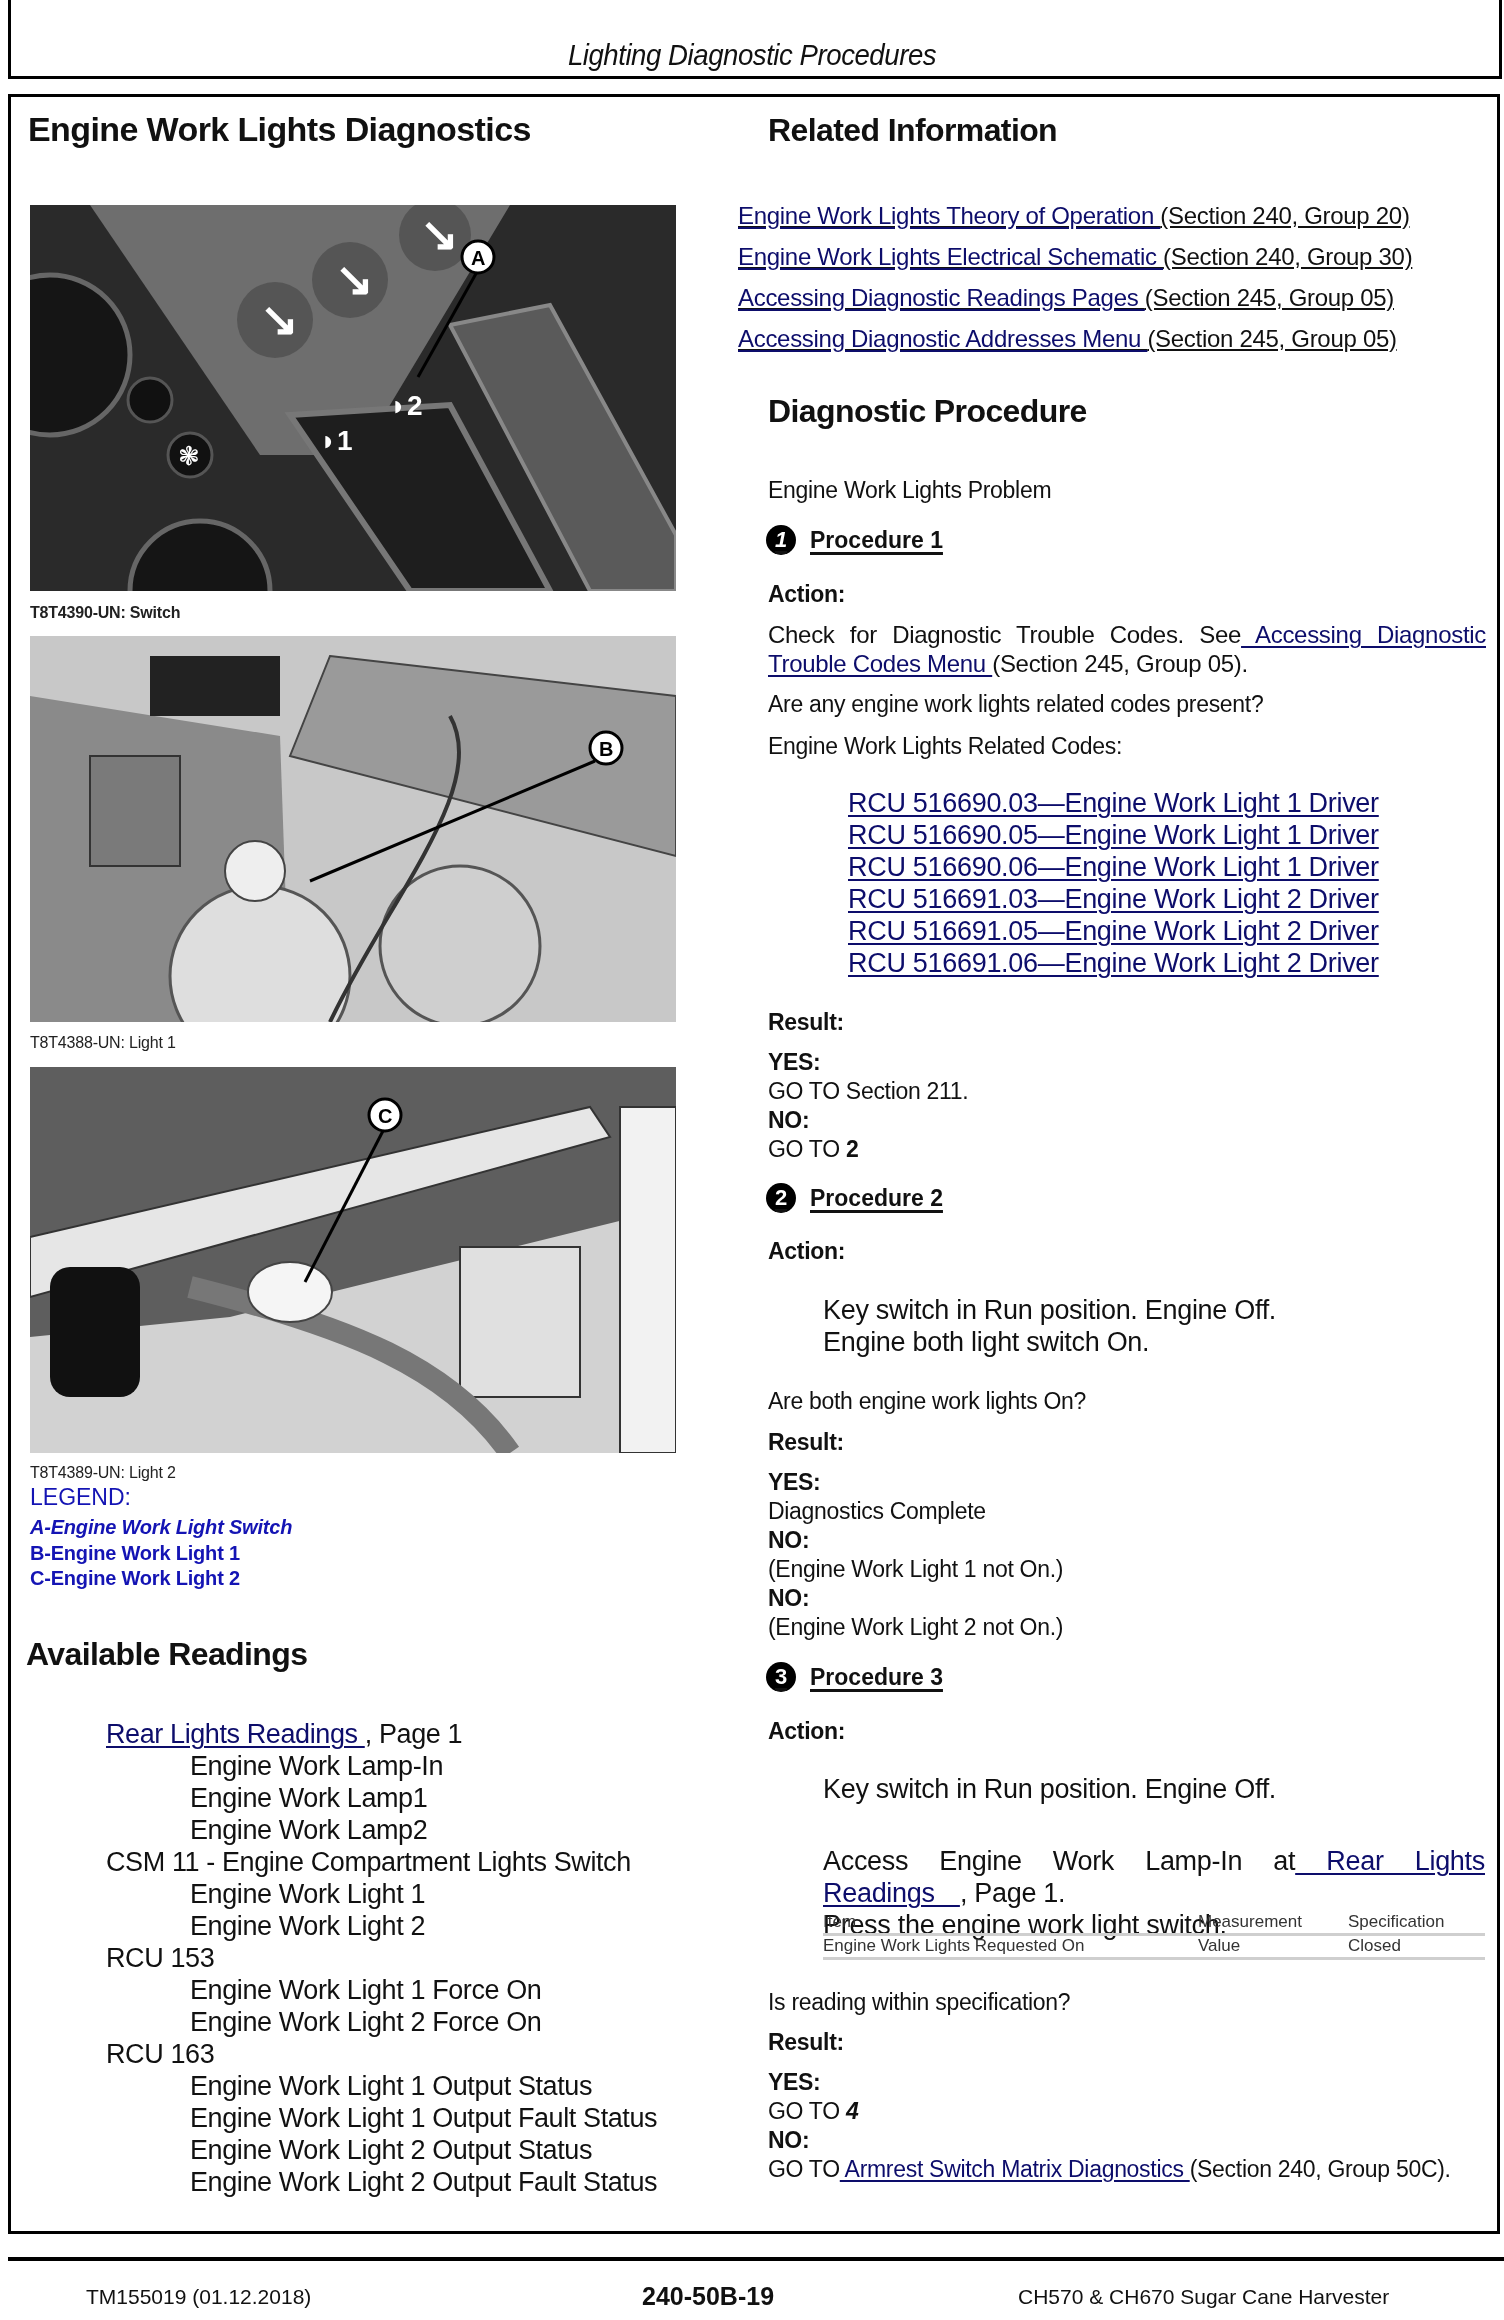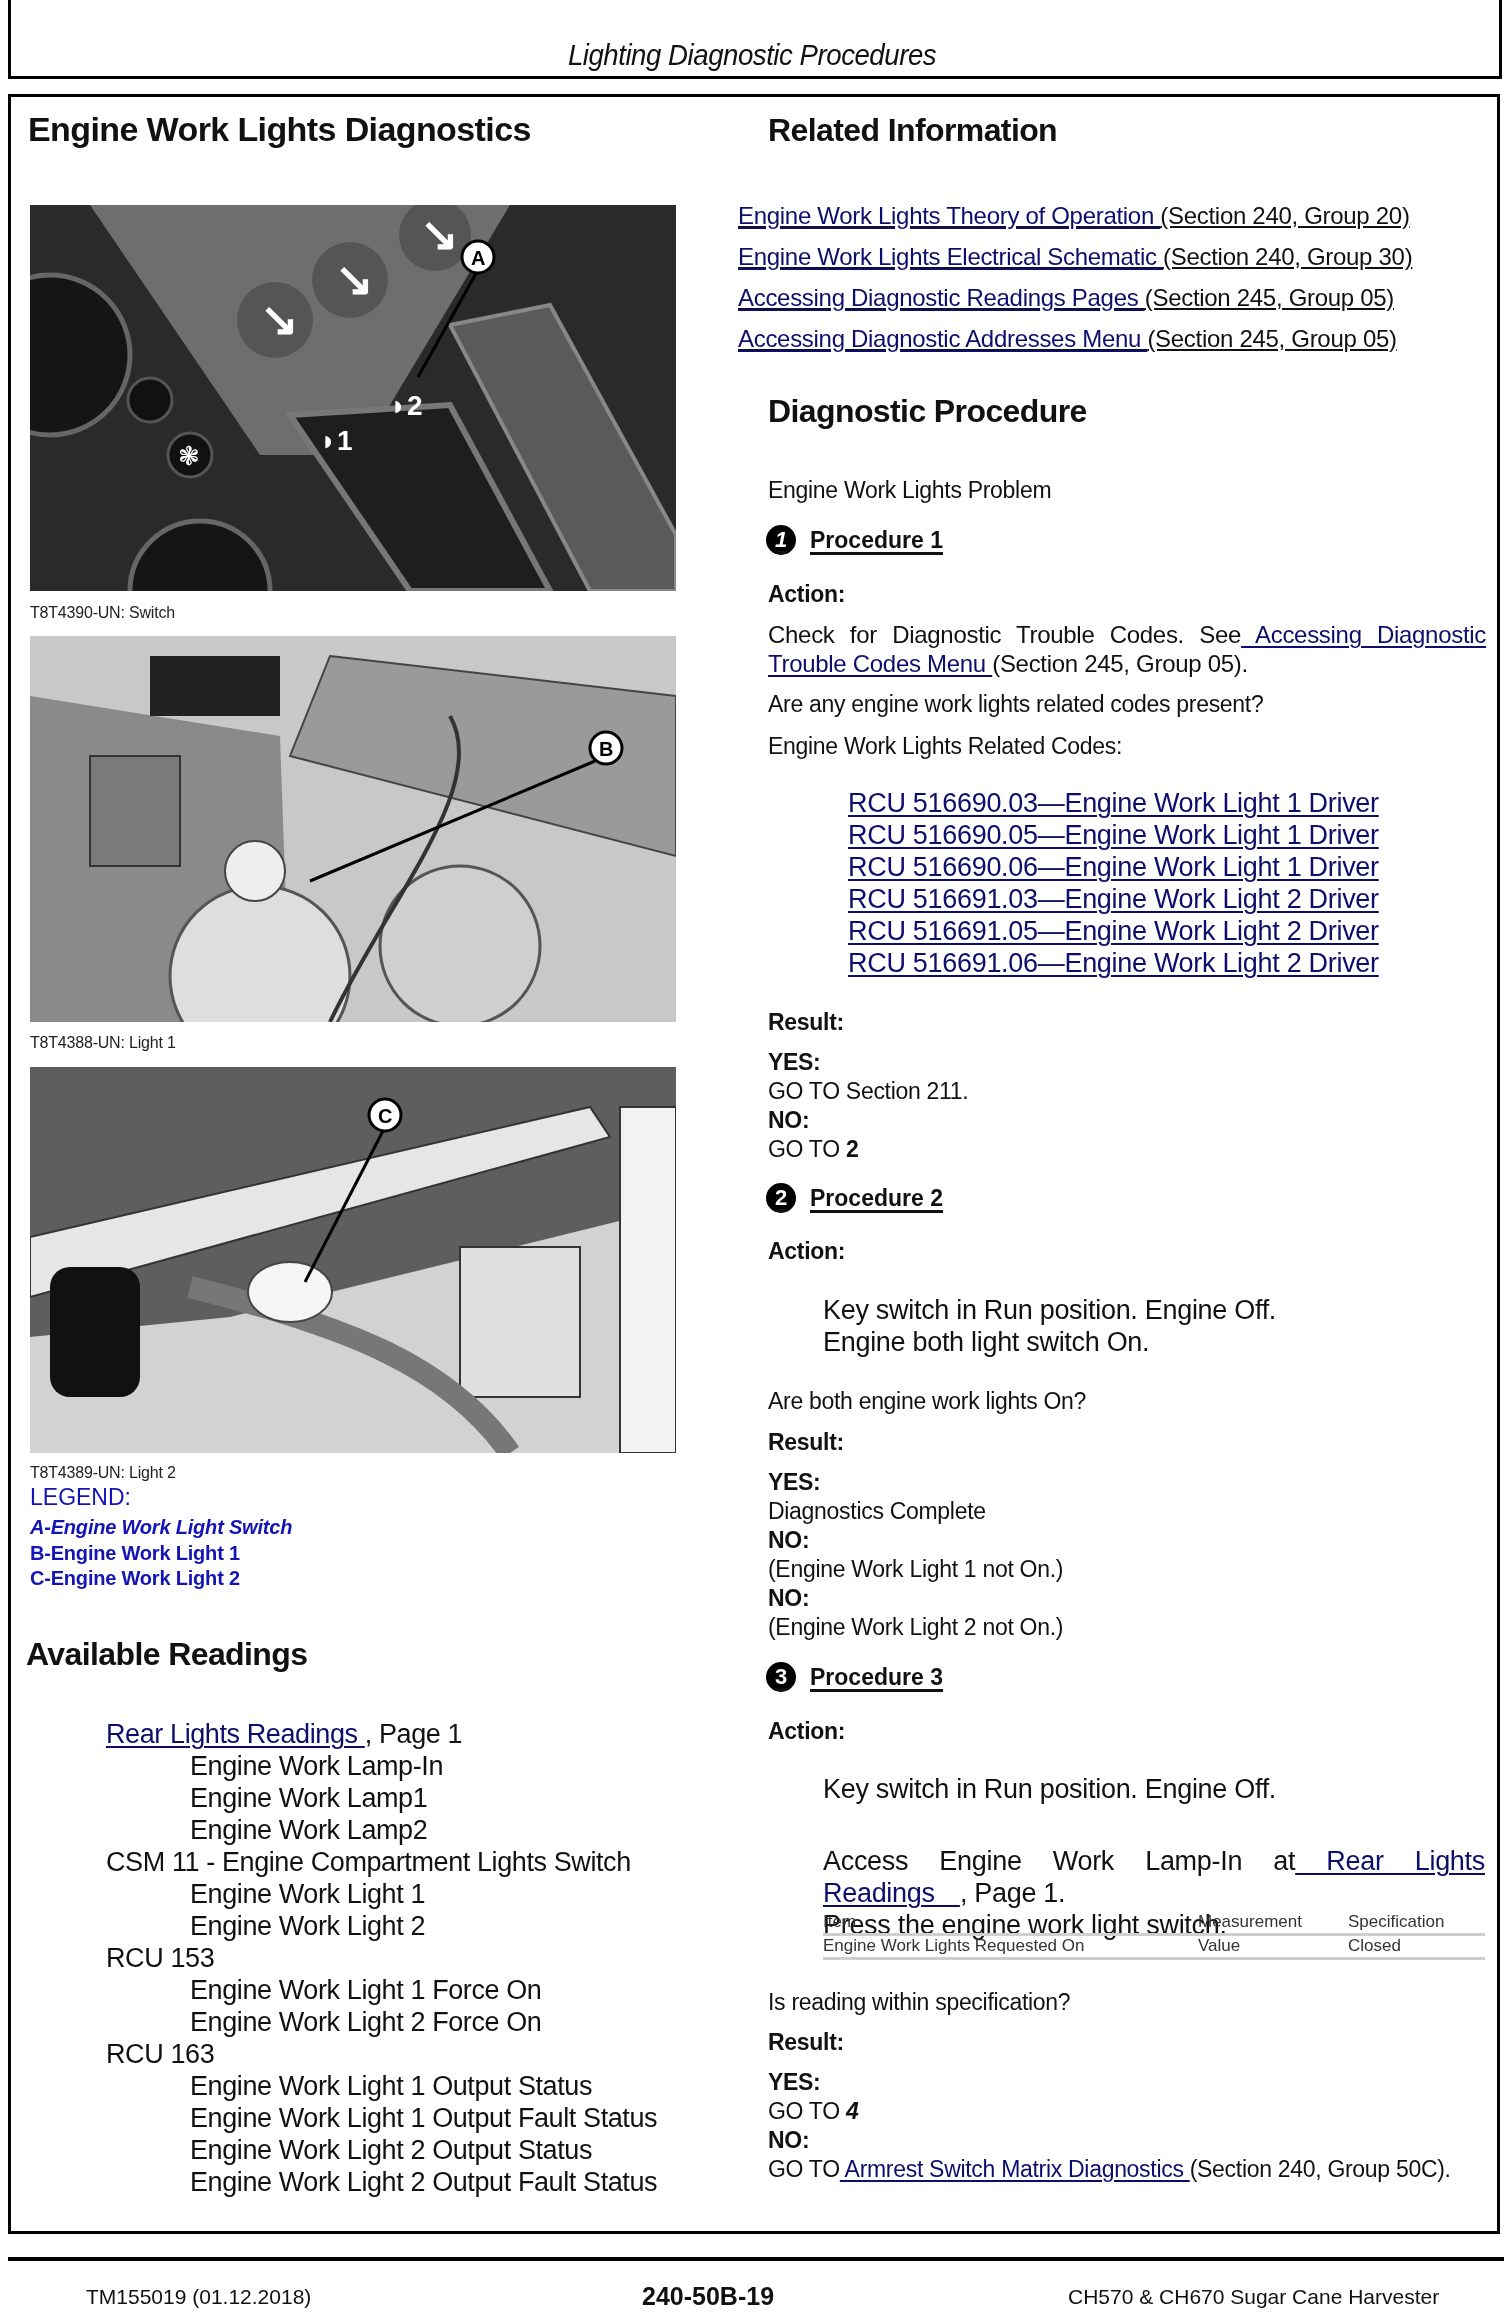--- a/index.html
+++ b/index.html
@@ -62,21 +62,21 @@
     <circle cx="120" cy="195" r="22" fill="#111" stroke="#555" stroke-width="3"></circle>
     <circle cx="160" cy="250" r="22" fill="#111" stroke="#555" stroke-width="3"></circle>
     <text x="148" y="260" fill="#fff" font-size="26">❃</text>
     <text x="290" y="245" fill="#fff" font-size="28" font-weight="bold">◗1</text>
     <text x="360" y="210" fill="#fff" font-size="28" font-weight="bold">◗2</text>
     <line x1="448" y1="65" x2="388" y2="172" stroke="#000" stroke-width="3"></line>
     <circle cx="448" cy="52" r="16" fill="#fff" stroke="#000" stroke-width="3"></circle>
     <text x="441" y="60" fill="#000" font-size="20" font-weight="bold">A</text>
   </svg>
 </div>
-<div class="abs caption" style="top:604px;">T8T4390-UN: Switch</div>
+<div class="abs caption" style="top:604px;font-weight:bold;">T8T4390-UN: Switch</div>
 
 <div class="abs img-box" style="top:636px;background:#bdbdbd;">
   <svg width="646" height="386">
     <rect x="0" y="0" width="646" height="386" fill="#c8c8c8"></rect>
     <polygon points="300,20 646,60 646,220 260,120" fill="#9a9a9a" stroke="#444" stroke-width="2"></polygon>
     <polygon points="0,60 250,100 260,386 0,386" fill="#8a8a8a"></polygon>
     <rect x="120" y="20" width="130" height="60" fill="#222"></rect>
     <rect x="60" y="120" width="90" height="110" fill="#7a7a7a" stroke="#333" stroke-width="2"></rect>
     <circle cx="230" cy="340" r="90" fill="#dedede" stroke="#555" stroke-width="3"></circle>
     <circle cx="430" cy="310" r="80" fill="#cfcfcf" stroke="#555" stroke-width="3"></circle>
@@ -224,13 +224,13 @@
 <div class="abs txt" style="left:768px;top:2068px;line-height:29px;width:718px;">
   <div class="bold">YES:</div>
   <div><span>GO TO </span><span class="bold" style="font-style:italic;">4</span></div>
   <div class="bold">NO:</div>
   <div style="text-align:justify;"><span>GO TO</span><span class="link"> Armrest Switch Matrix Diagnostics </span><span>(Section 240, Group 50C).</span></div>
 </div>
 
 <div class="abs footer-rule"></div>
 <div class="abs footer" style="left:86px;">TM155019 (01.12.2018)</div>
 <div class="abs footer bold" style="left:642px;font-size:25px;top:2282px;">240-50B-19</div>
-<div class="abs footer" style="left:1068px;">CH570 &amp; CH670 Sugar Cane Harvester</div>
+<div class="abs footer" style="left:1018px;">CH570 &amp; CH670 Sugar Cane Harvester</div>
 
 </body></html>

